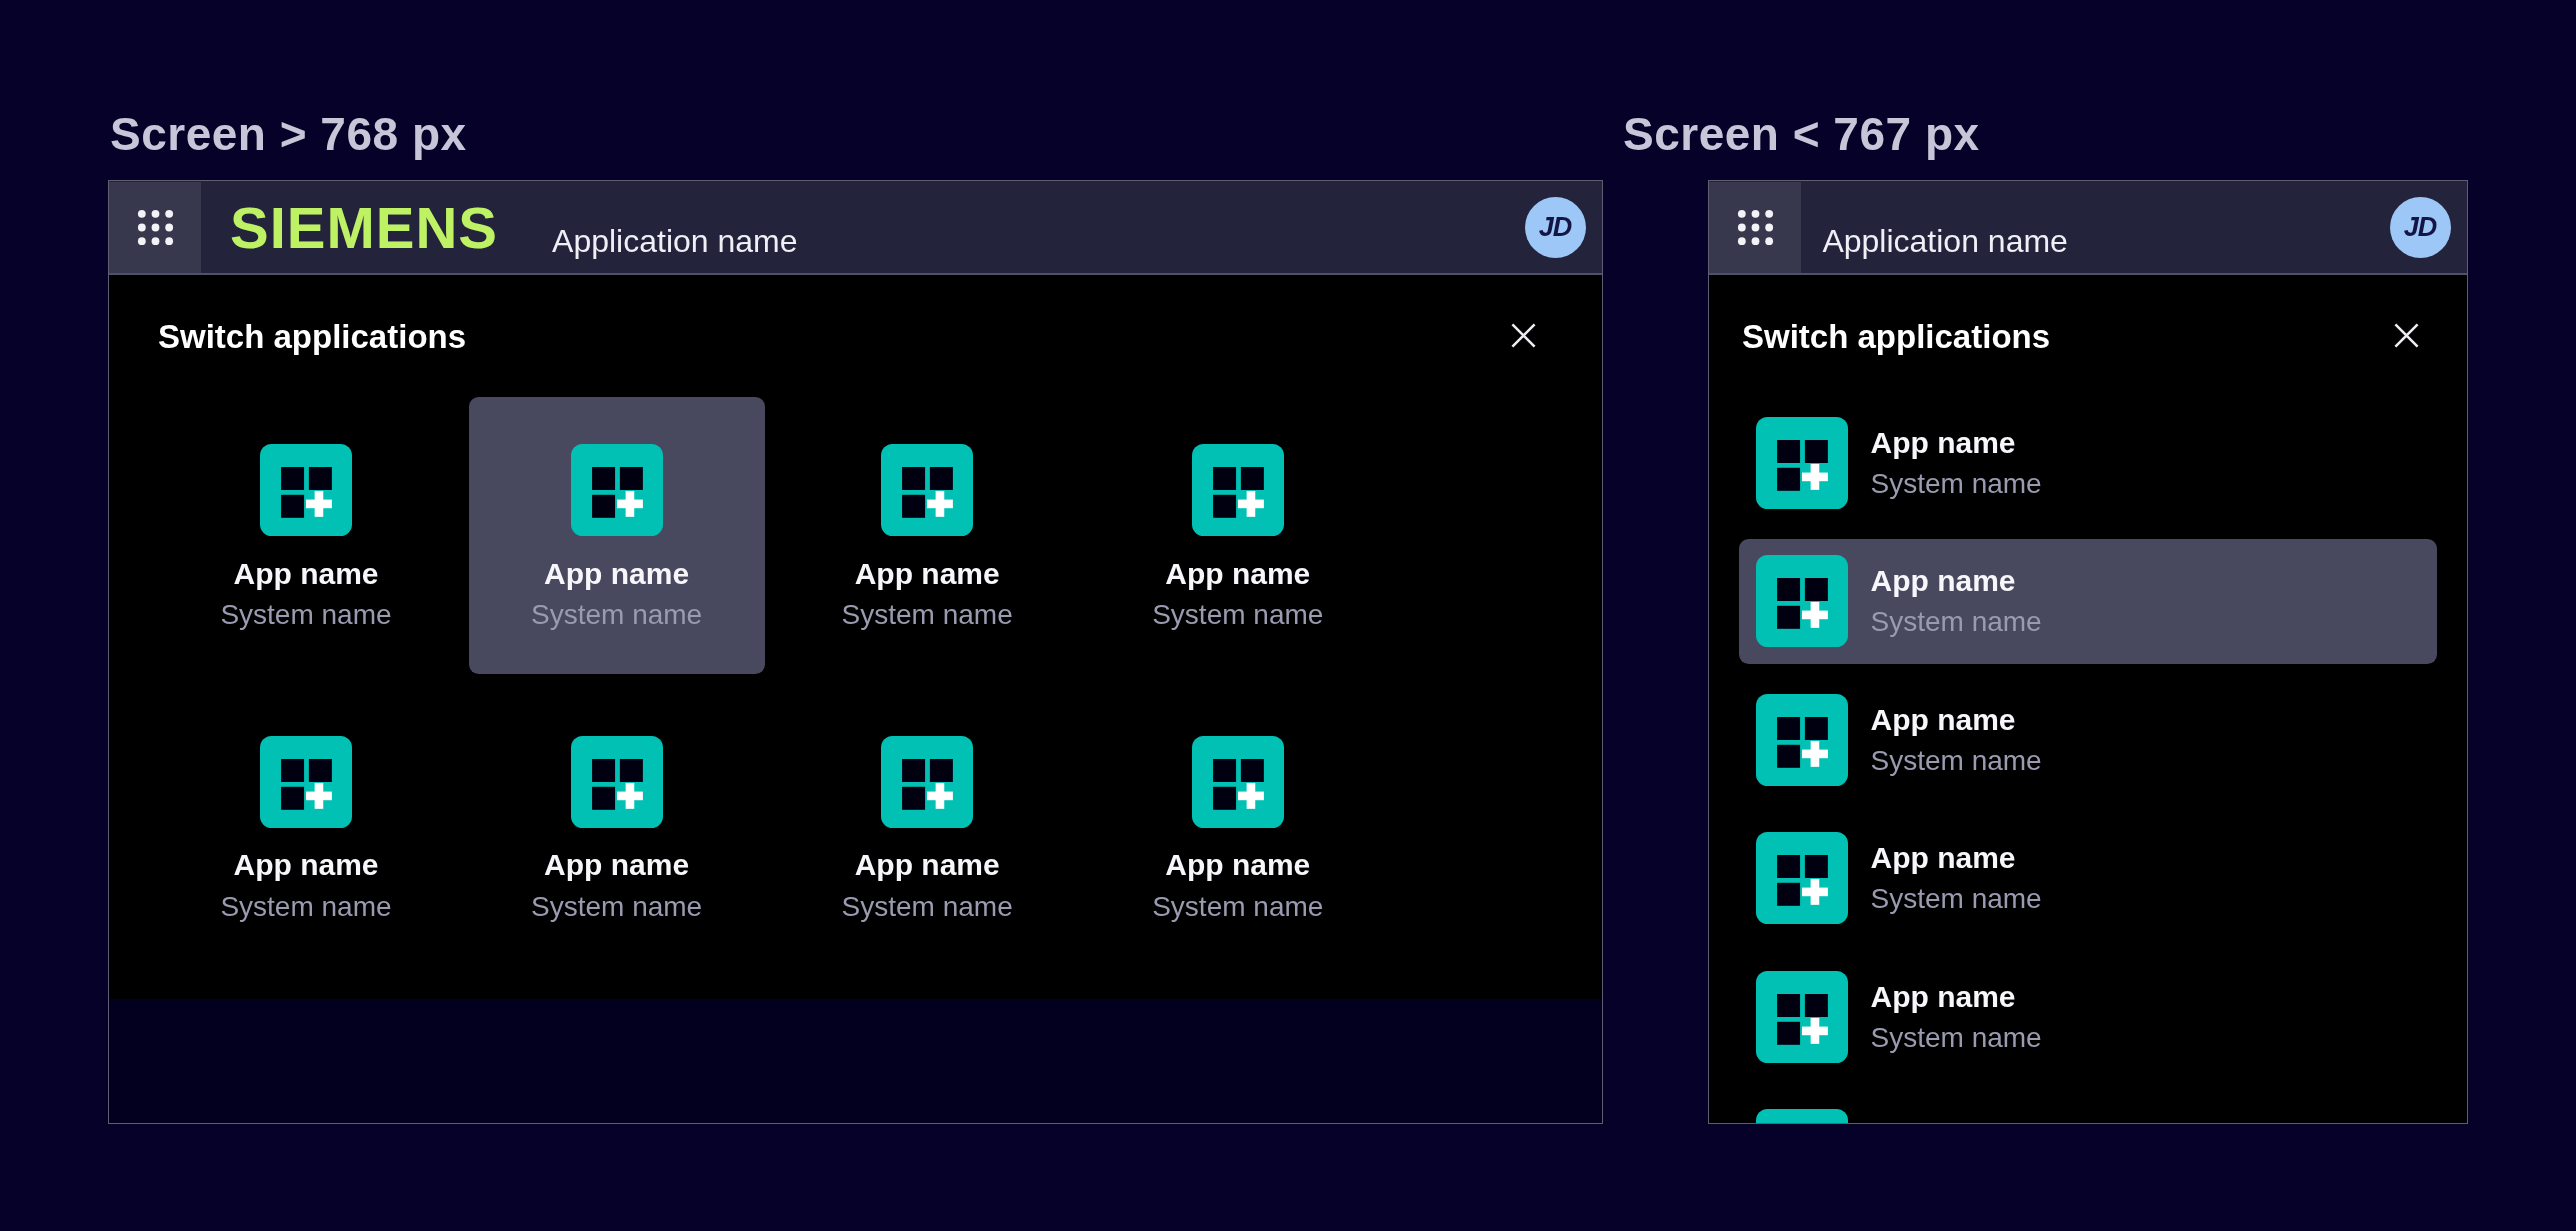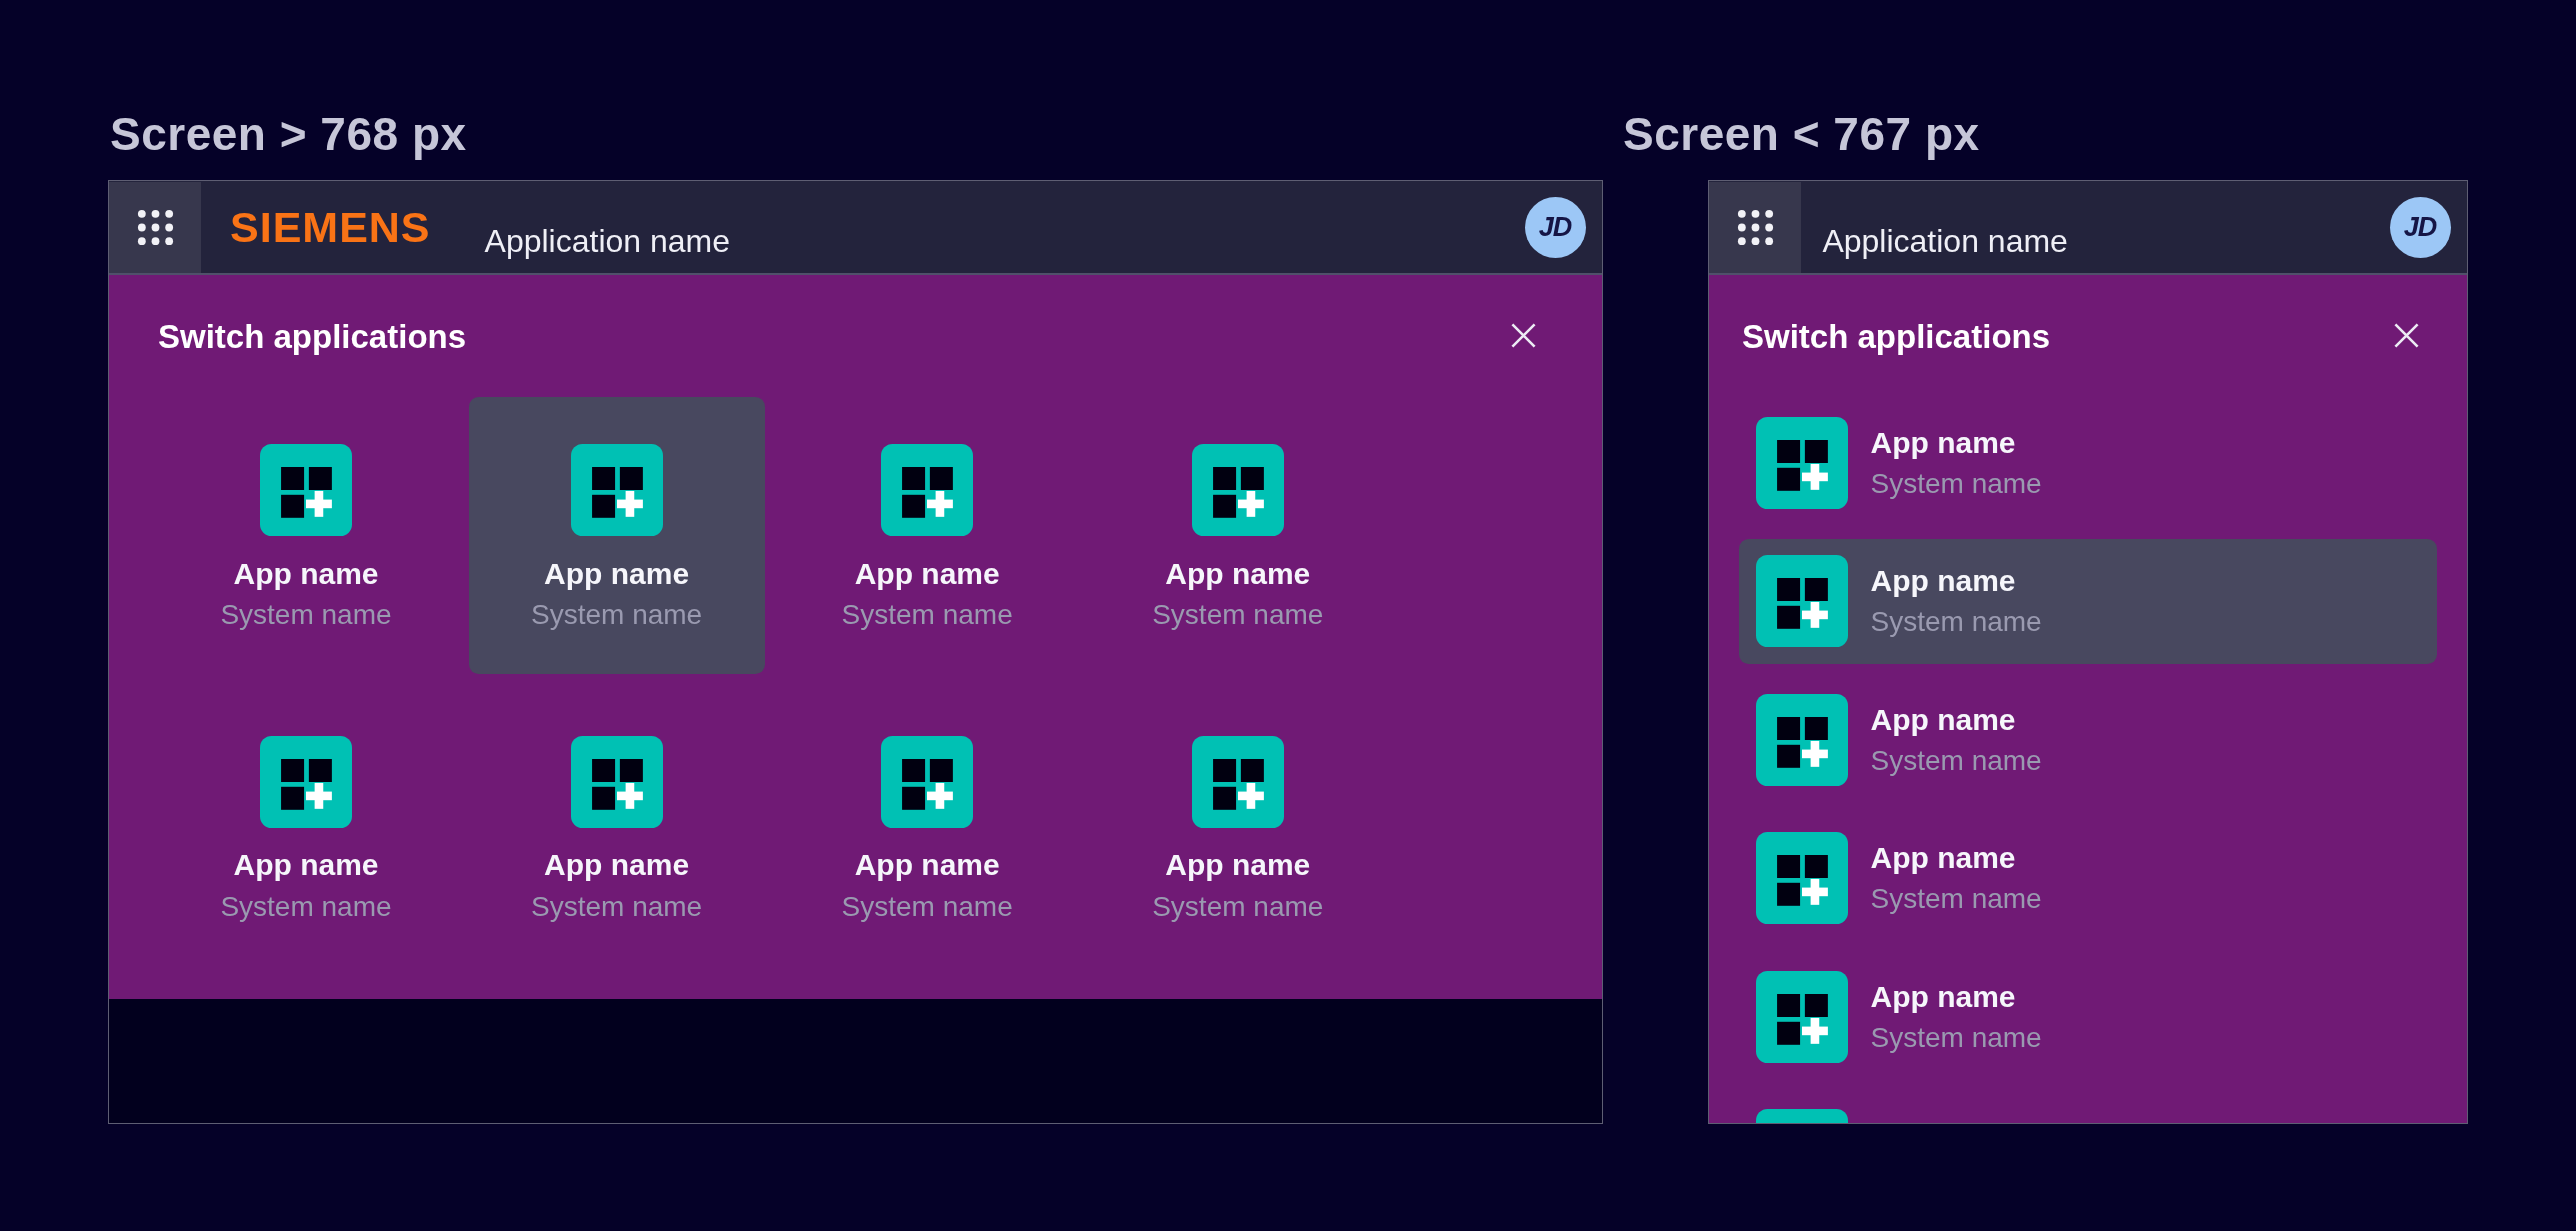--- a/index.html
+++ b/index.html
@@ -49,24 +49,24 @@
     height:91px;
     flex:none;
     background:#37374D;
     display:flex;
     align-items:center;
     justify-content:center;
     cursor:pointer;
   }
   .brand {
     margin-left:29px;
-    font-size:43px;
+    font-size:58px;
     font-weight:800;
     letter-spacing:1px;
-    color:#f97316;
+    color:#bef264;
   }
   .app-title {
     font-size:32px;
     font-weight:400;
     color:#EFEFF6;
     margin-top:29px;
   }
   #window-desktop .app-title { margin-left:54px; }
   #window-mobile  .app-title { margin-left:21.4px; }
   .avatar {
@@ -86,21 +86,21 @@
     cursor:pointer;
     flex:none;
     font-style:italic;
   }
 
   
   .overlay {
     position:absolute;
     left:0; right:0;
     top:94px;
-    background:#701a75;
+    background:#000000;
   }
   #window-desktop .overlay { height:724px; }
   #window-mobile  .overlay { bottom:0; overflow:hidden; }
 
   .overlay-title {
     position:absolute;
     top:43px;
     font-size:33px;
     font-weight:700;
     color:#FFFFFF;

